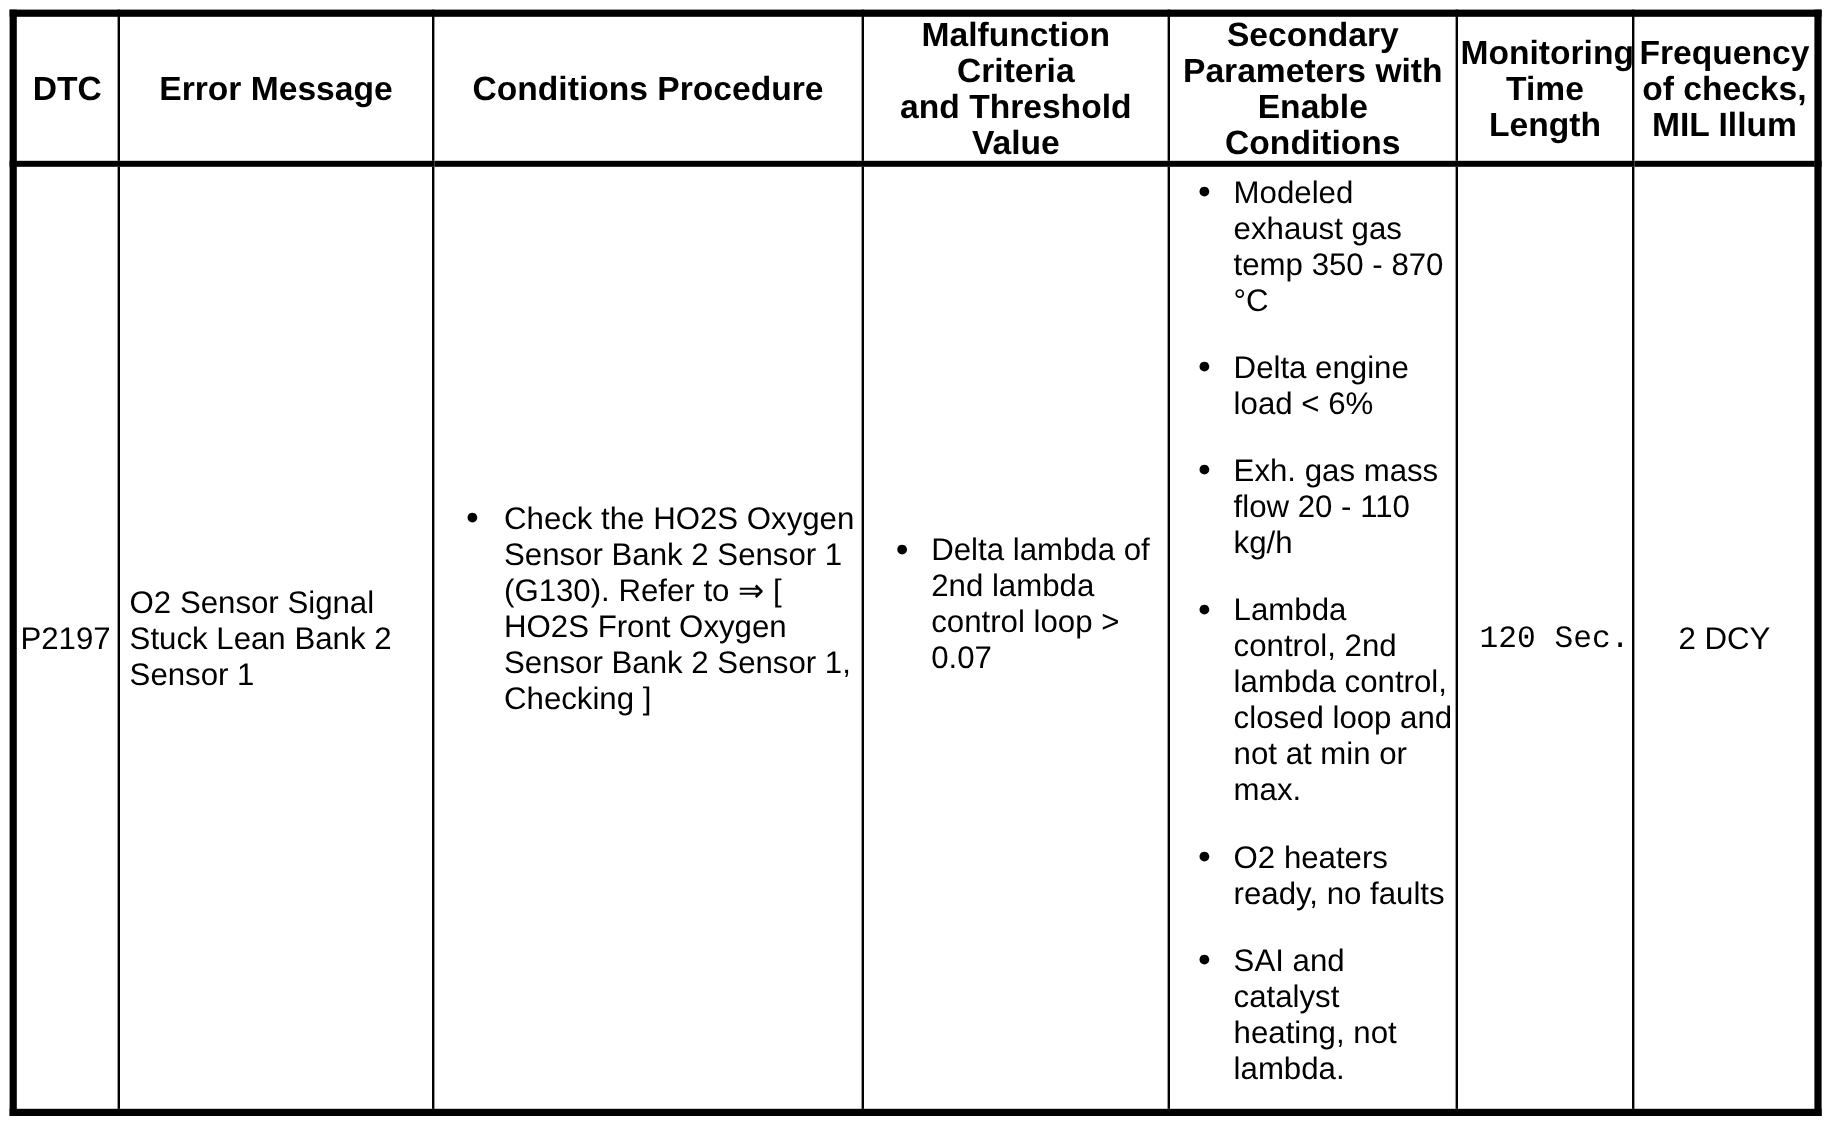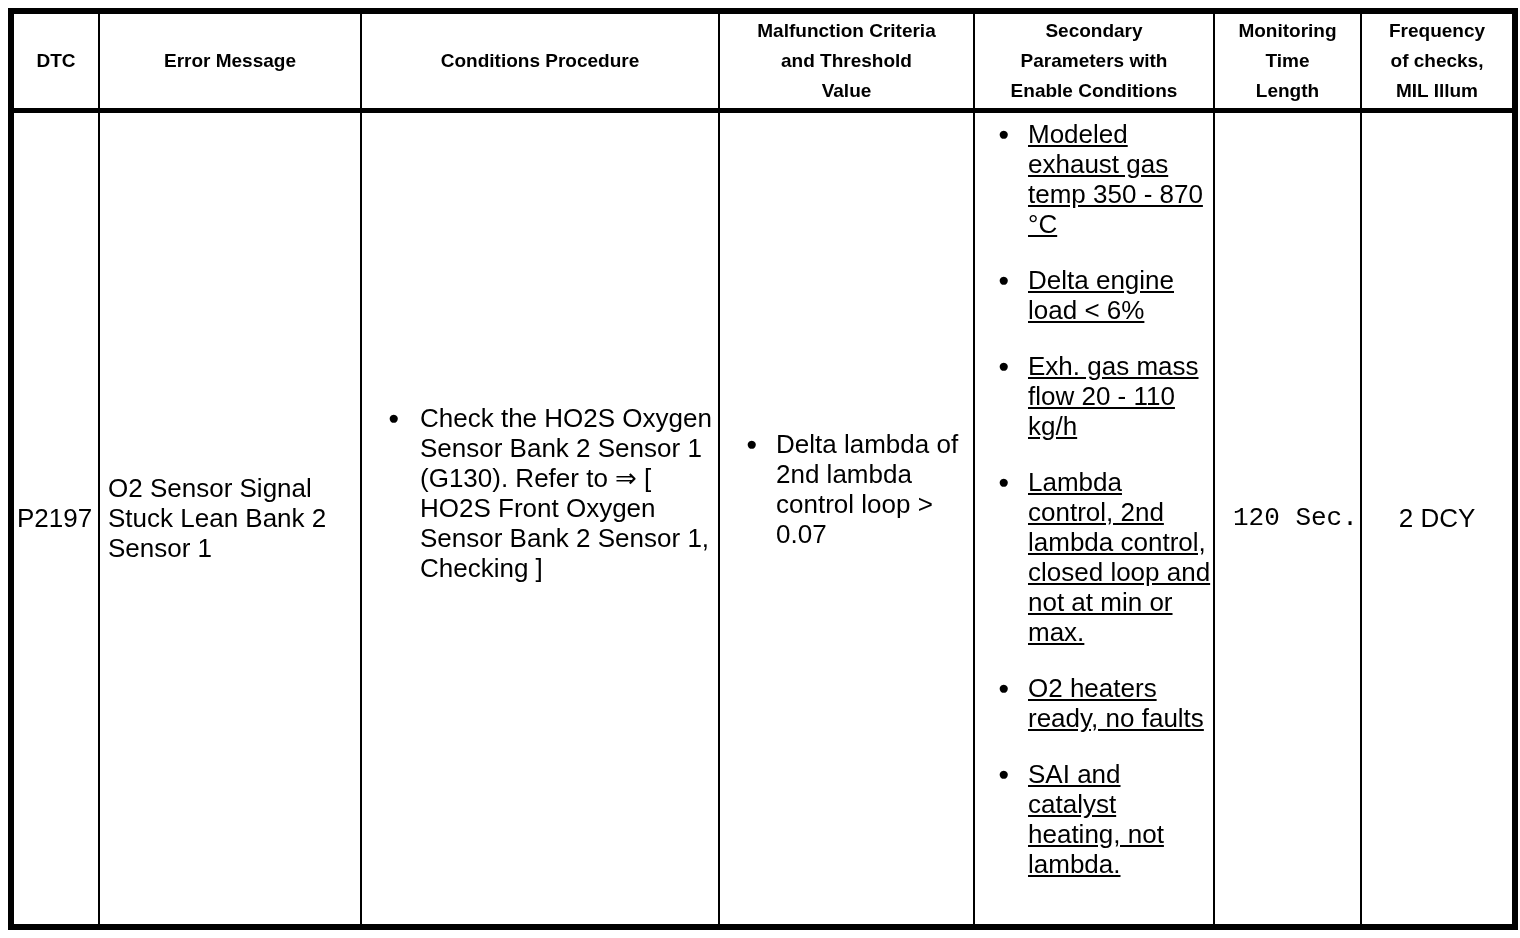--- a/index.html
+++ b/index.html
@@ -20,21 +20,21 @@
     height: 922px;
     border-collapse: collapse;
     table-layout: fixed;
     border: 6px solid #000000;
   }
   thead tr { height: 99px; }
   th {
     border: 2px solid #000000;
     border-bottom: 5px solid #000000;
     font-weight: bold;
-    font-size: 19px;
+    font-size: 28px;
     line-height: 30px;
     text-align: center;
     vertical-align: middle;
     white-space: pre-line;
     padding: 0 2px;
     margin-top: 28px;
   }
   td {
     border: 2px solid #000000;
     font-size: 26px;
@@ -60,21 +60,21 @@
     line-height: 30px;
     text-align: left;
   }
   .bullet-text { flex: none; line-height: 30px; }
 
   .diag .bullet-dot { margin-left: 26px; width: 32px; }
   .diag .bullet-text { width: 296px; }
   .malf .bullet-dot { margin-left: 26px; width: 30px; }
   .malf .bullet-text { width: 197px; }
   .sec  .bullet-dot { margin-left: 23px; width: 30px; }
-  .sec  .bullet-text { width: 185px; text-decoration: underline; }
+  .sec  .bullet-text { width: 185px; }
 </style>
 </head>
 <body>
 
 <table class="dtc-table">
   <colgroup>
     <col style="width:88px">
     <col style="width:262px">
     <col style="width:358px">
     <col style="width:255px">

